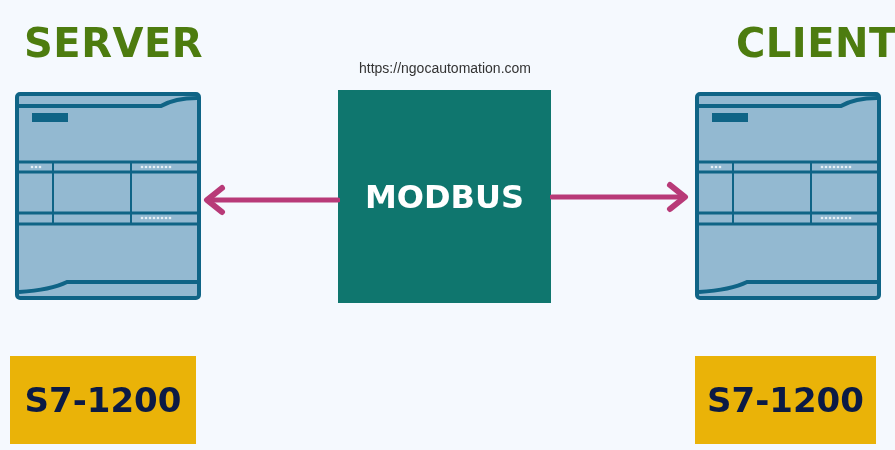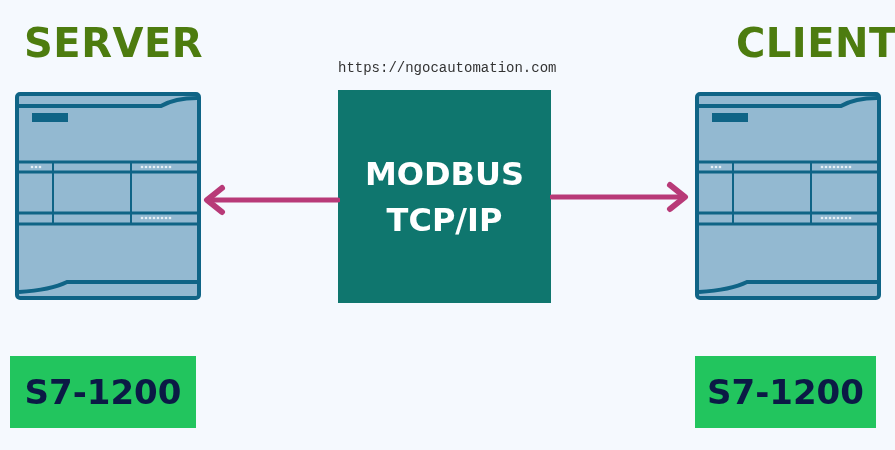--- a/index.html
+++ b/index.html
@@ -3,27 +3,27 @@
 <meta charset="utf-8">
 <style>
   html, body { margin:0; padding:0; }
   body { width:895px; height:450px; background:#f5f9fe; position:relative; overflow:hidden; font-family:"DejaVu Sans", sans-serif; }
   .title { position:absolute; top:18px; font-family:"DejaVu Sans", sans-serif; font-weight:bold; font-size:40px; color:#4d7c0f; letter-spacing:0.5px; line-height:50px; }
   #server-title { left:24px; }
   #client-title { left:712px;margin-left:24px; }
   .plc { position:absolute; top:92px; width:186px; height:208px; }
   #server-plc { left:15px; }
   #client-plc { left:695px; }
-  .url { position:absolute; left:338px; top:60px; width:214px; text-align:center; font-size:14px; color:#333; font-family:Liberation Mono, monospace; }
+  .url { position:absolute; left:338px; top:60px; width:214px; text-align:center; font-size:14px; color:#333; font-family:Liberation Sans, sans-serif; }
   .center-box { position:absolute; left:338px; top:90px; width:213px; height:213px; background:#0f766e; display:flex; flex-direction:column; justify-content:center; align-items:center; }
   .center-box span { color:#fff; font-weight:bold; font-size:32px; line-height:46px; font-family:"DejaVu Sans", sans-serif; }
   .arrow { position:absolute; top:180px; }
   #left-arrow { left:200px; }
   #right-arrow { left:550px; }
-  .model { position:absolute; top:356px; height:72px; background:#22c55e; color:#0b1a45; font-weight:bold; font-size:34px; display:flex; align-items:center; justify-content:center; font-family:"DejaVu Sans", sans-serif; }
+  .model { position:absolute; top:356px; height:88px; background:#eab308; color:#0b1a45; font-weight:bold; font-size:34px; display:flex; align-items:center; justify-content:center; font-family:"DejaVu Sans", sans-serif; }
   #server-model { left:10px; width:106px; width:106px; }
   #server-model { width:106px; left:10px; }
   #server-model { width:106px; }
   #server-model { left:10px; width:106px; }
 </style>
 <style>
   #server-model { left:10px; width:106px; }
   #server-model { width:106px; }
   #server-model { width:106px; }
 </style>
@@ -116,21 +116,20 @@
       <circle cx="151" cy="126" r="1.3"></circle>
       <circle cx="155" cy="126" r="1.3"></circle>
   </g>
   <path d="M4 200 Q36 198 52 190 H182" fill="none" stroke="#0f6486" stroke-width="4"></path>
 </svg>
 
 <div class="url">https://ngocautomation.com</div>
 
 <div class="center-box">
   <span>MODBUS</span>
-  <span>TCP/IP</span>
 </div>
 
 <svg id="left-arrow" class="arrow" width="140" height="40" viewBox="0 0 140 40">
   <line x1="138" y1="20" x2="8" y2="20" stroke="#b83a78" stroke-width="5" stroke-linecap="round"></line>
   <polyline points="22,8 7,20 22,32" fill="none" stroke="#b83a78" stroke-width="6" stroke-linecap="round" stroke-linejoin="round"></polyline>
 </svg>
 
 <svg id="right-arrow" class="arrow" width="142" height="40" viewBox="0 0 142 40">
   <line x1="2" y1="17" x2="134" y2="17" stroke="#b83a78" stroke-width="5" stroke-linecap="round"></line>
   <polyline points="120,5 135,17 120,29" fill="none" stroke="#b83a78" stroke-width="6" stroke-linecap="round" stroke-linejoin="round"></polyline>

